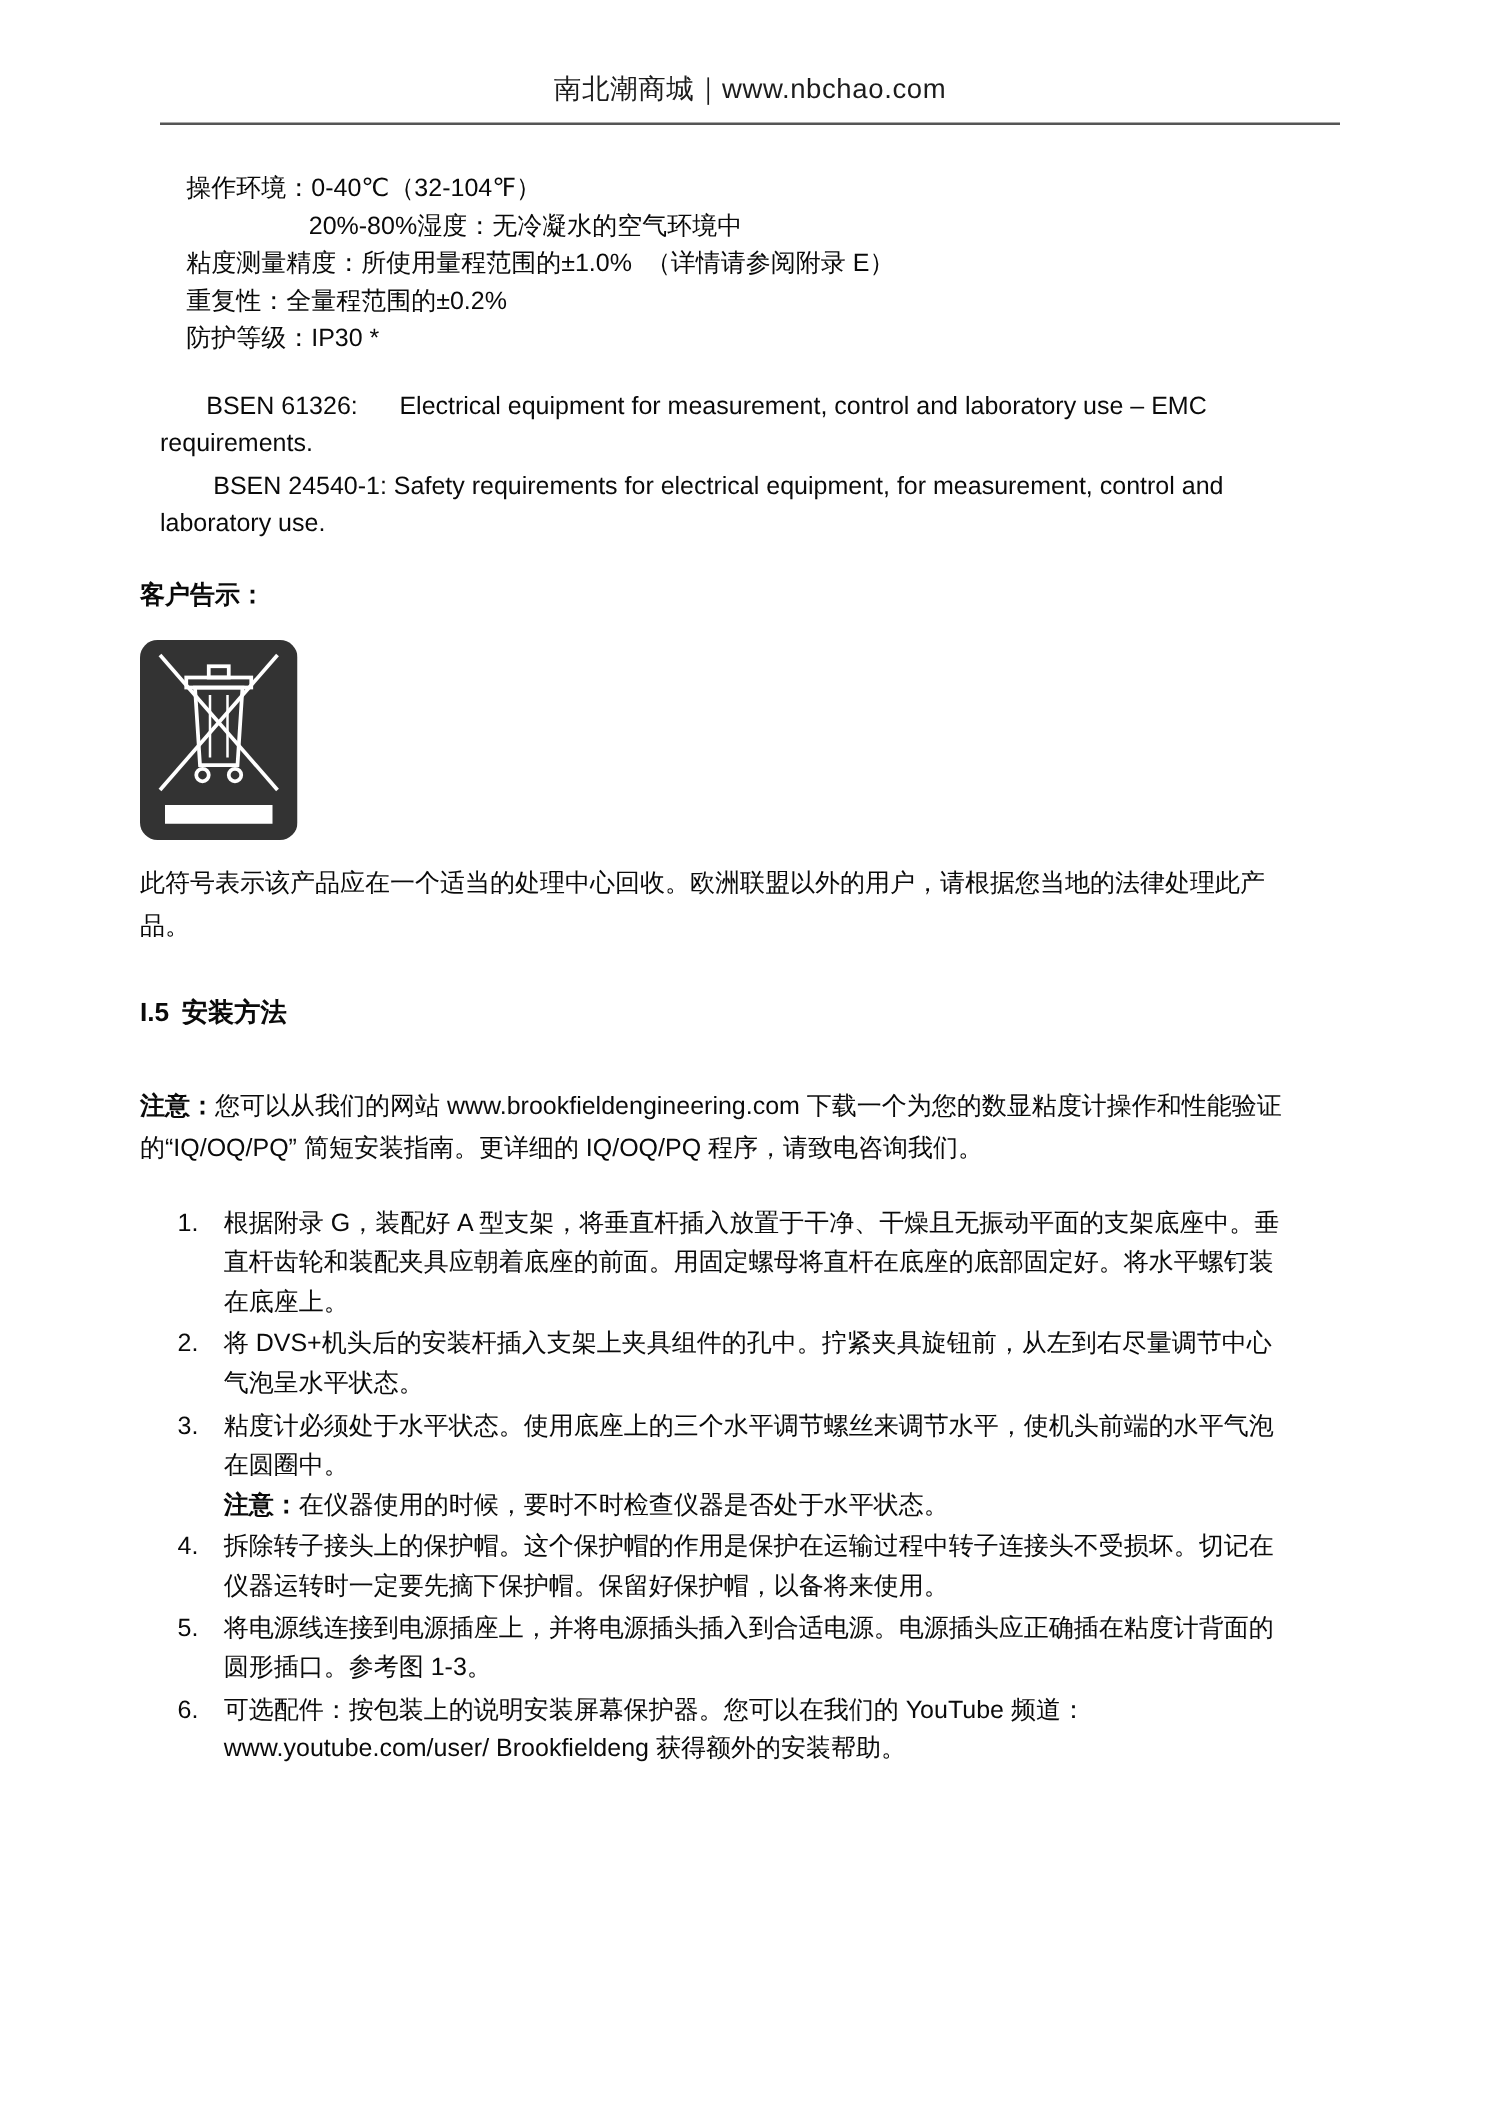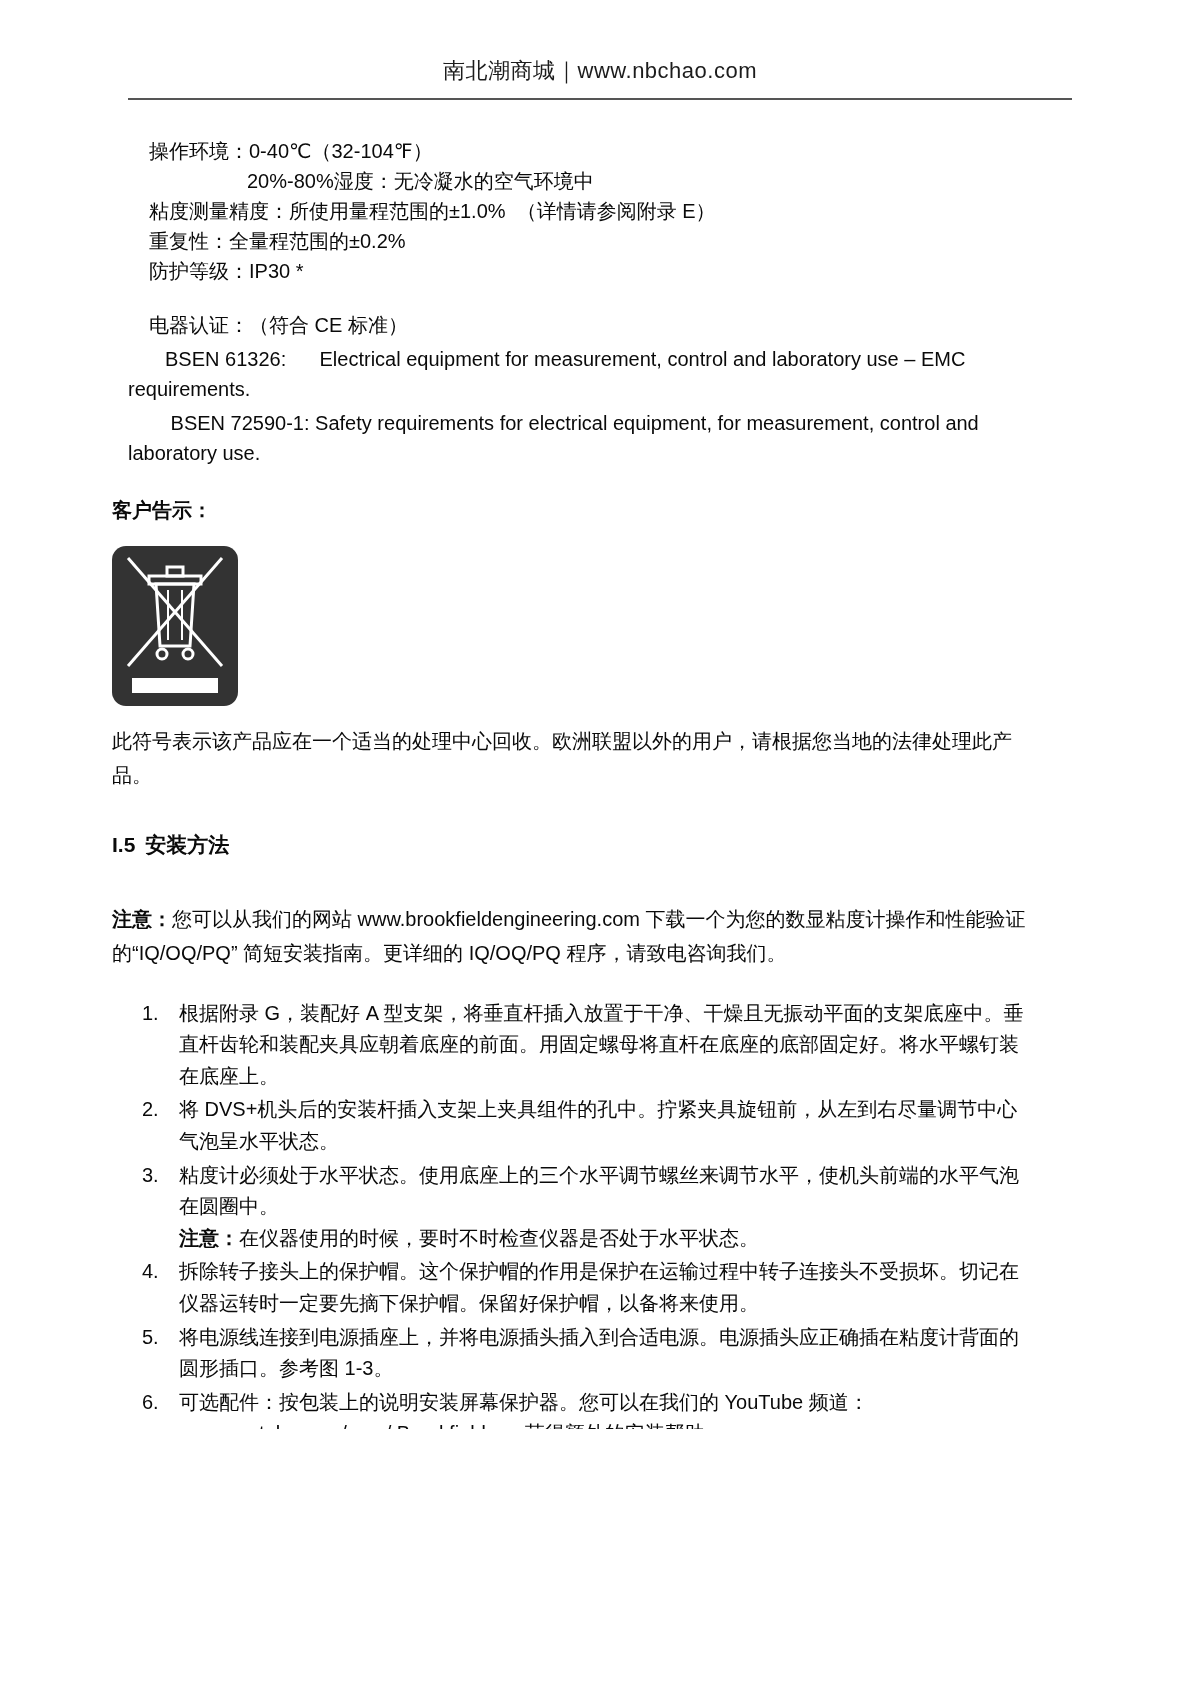--- a/index.html
+++ b/index.html
@@ -65,23 +65,22 @@
     <div class="spec-block">
       <p>操作环境：0-40℃（32-104℉）</p>
       <p class="indent-humidity">20%-80%湿度：无冷凝水的空气环境中</p>
       <p>粘度测量精度：所使用量程范围的±1.0%  （详情请参阅附录 E）</p>
       <p>重复性：全量程范围的±0.2%</p>
       <p>防护等级：IP30 *</p>
     </div>
 
 
     <div class="cert-block">
-      <p class="cert-heading">电器认证：（符合 CE 标准）</p>
       <p class="cert-para">BSEN 61326:      Electrical equipment for measurement, control and laboratory use – EMC requirements.</p>
-      <p class="cert-para"> BSEN 72590-1: Safety requirements for electrical equipment, for measurement, control and laboratory use.</p>
+      <p class="cert-para"> BSEN 24540-1: Safety requirements for electrical equipment, for measurement, control and laboratory use.</p>
     </div>
 
     <p class="notice-heading">客户告示：</p>
 
     <div class="weee">
       <svg width="126" height="160" viewBox="0 0 126 160" aria-hidden="true">
         <rect x="0" y="0" width="126" height="160" rx="14" fill="#333333"></rect>
 
         <rect x="55" y="21" width="16" height="9" fill="none" stroke="#ffffff" stroke-width="3"></rect>
 

